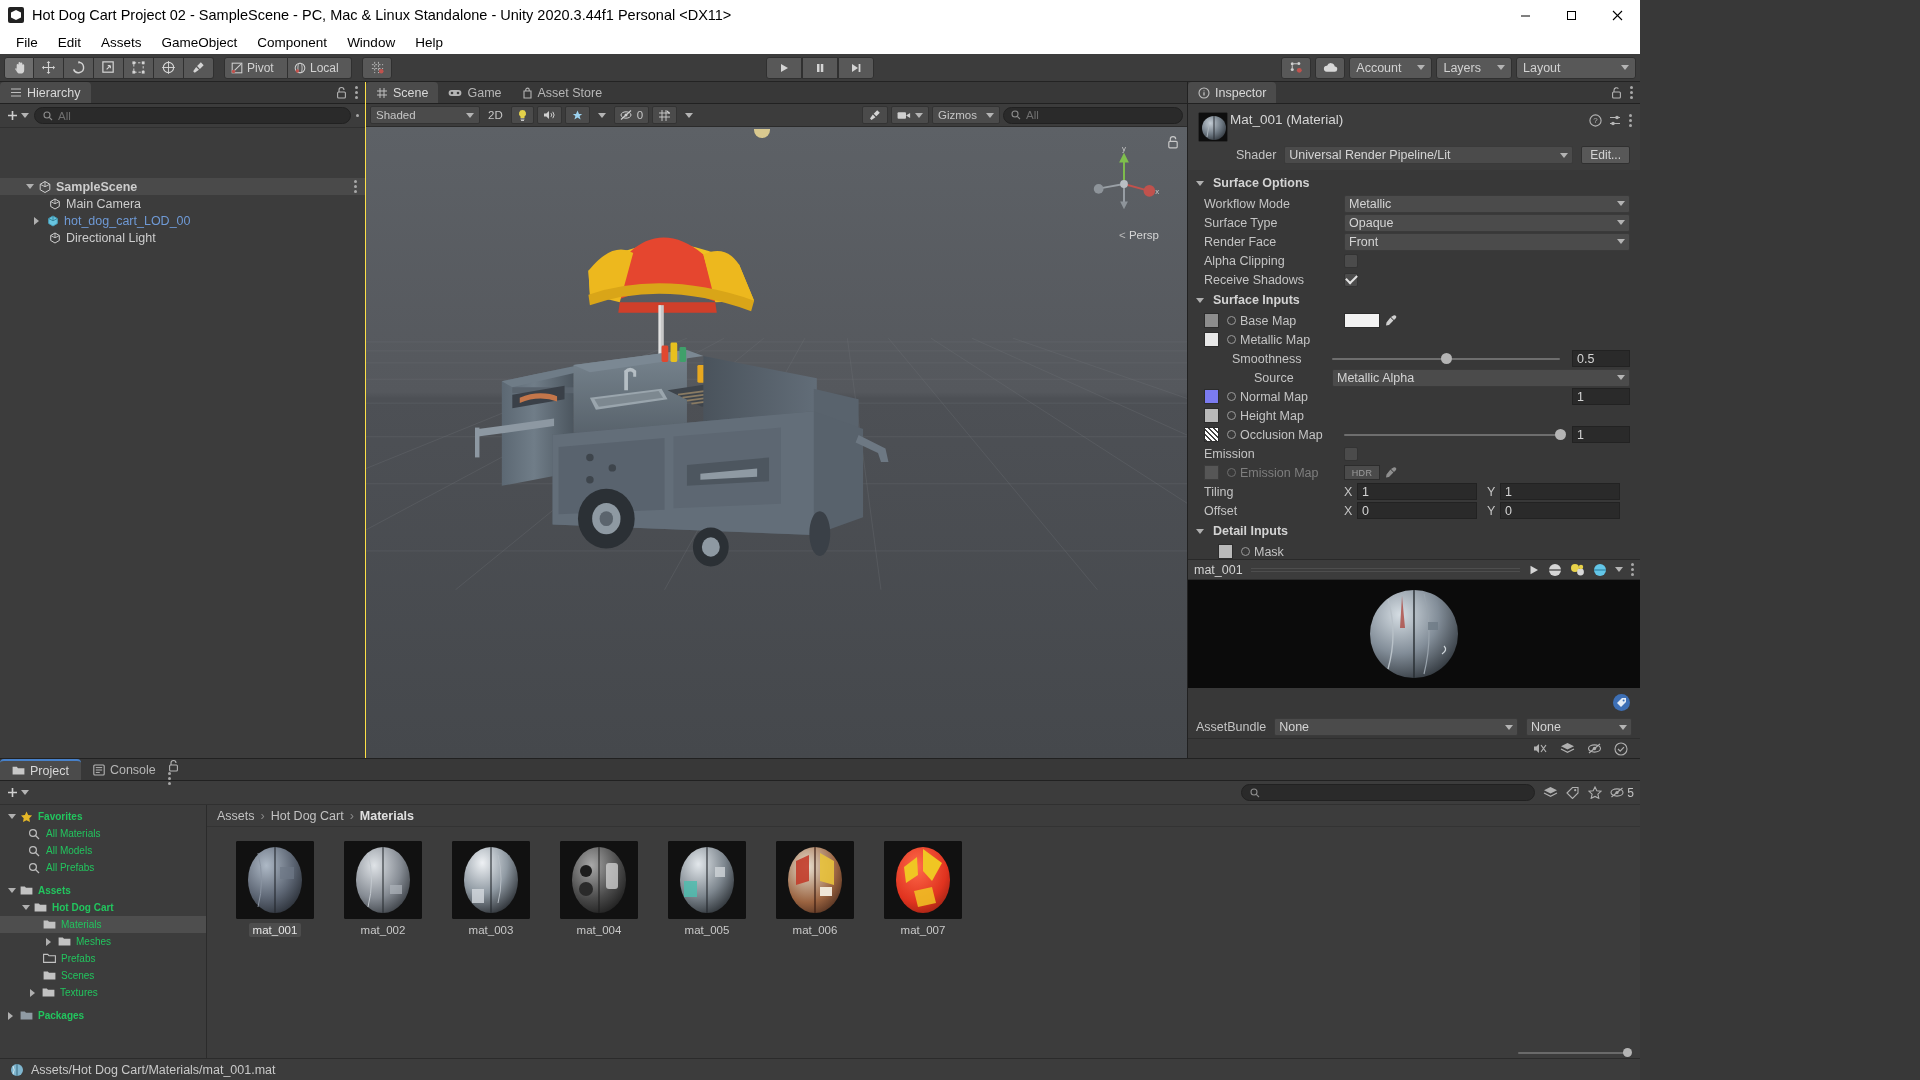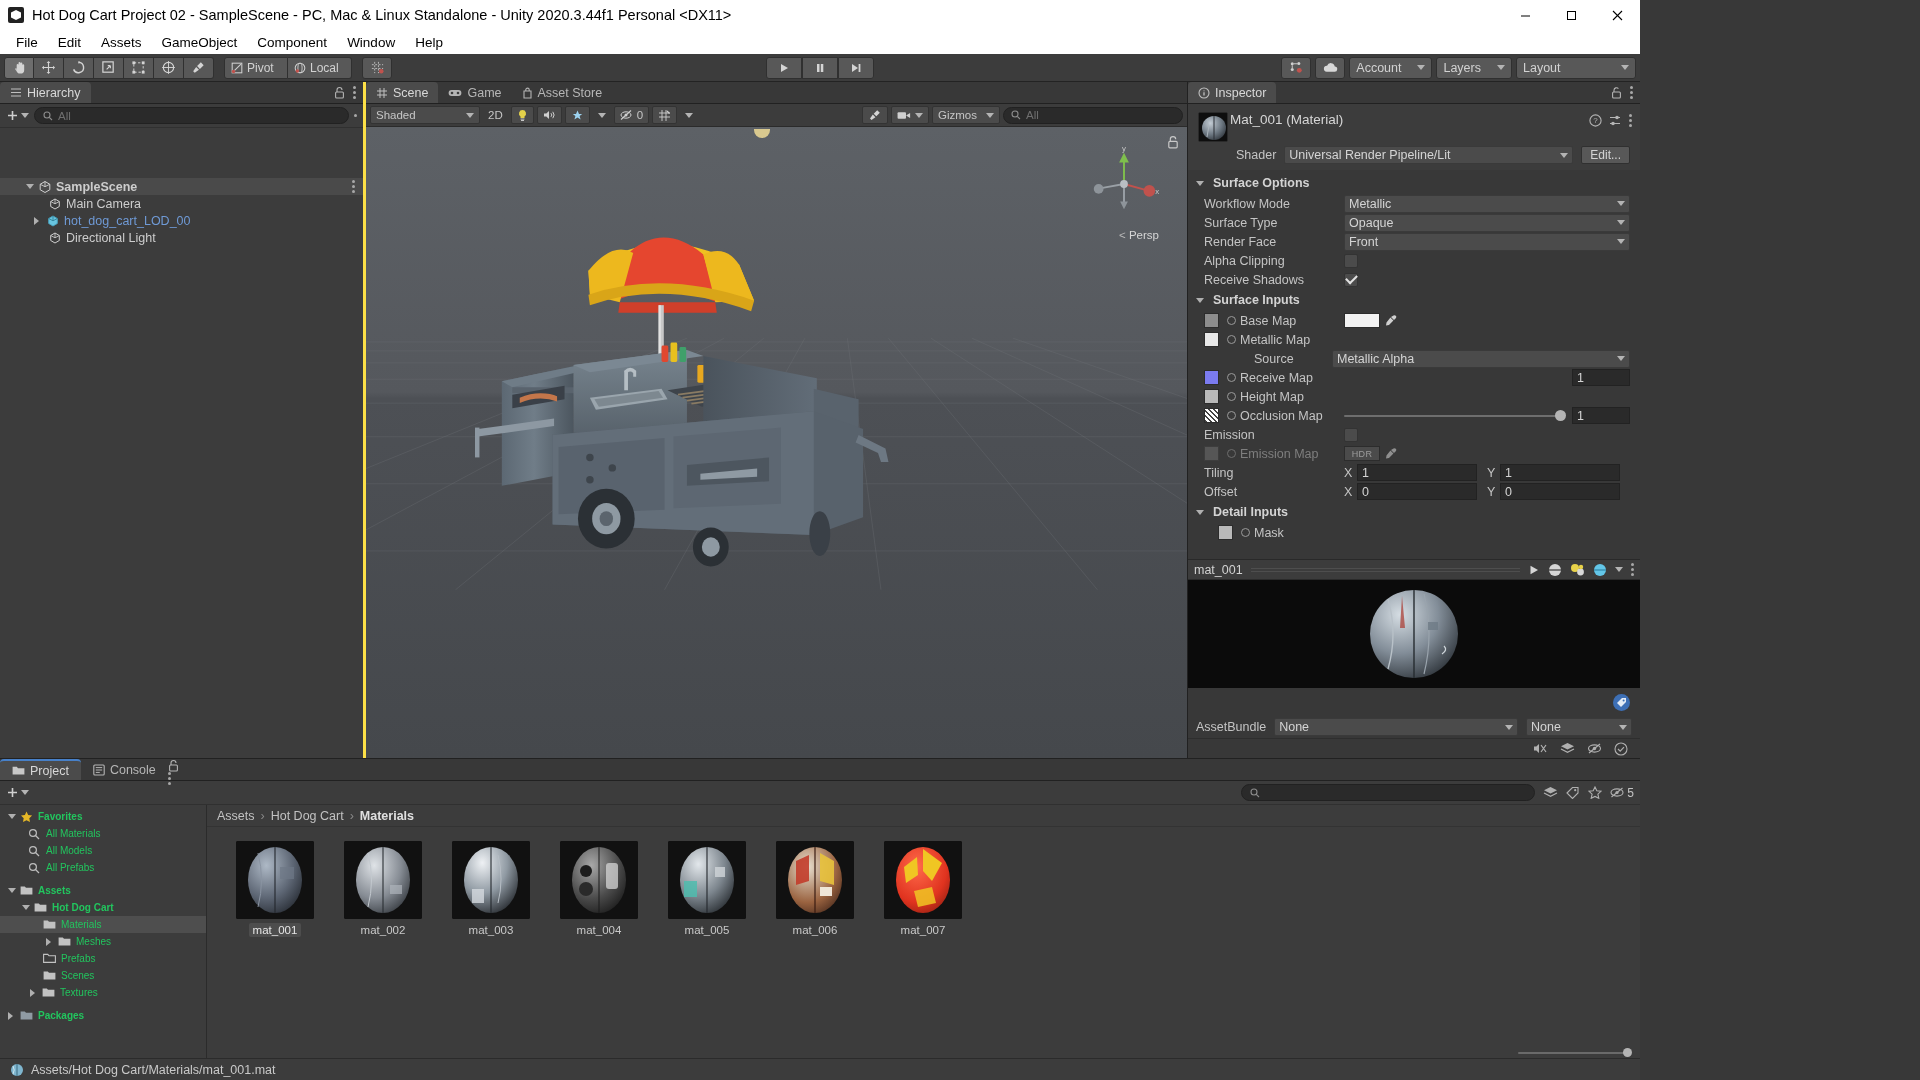--- a/index.html
+++ b/index.html
@@ -81,21 +81,21 @@
     color: #b6b6b6; background: transparent; border-radius: 4px 4px 0 0;
   }
   .tab.sel { background: #4b4b4b; color: #d8d8d8; }
   .tabstrip .tab-right {
     margin-left: auto; display: flex; align-items: center; gap: 8px; padding-right: 7px; color:#a0a0a0;
   }
   .kebab { display:flex; flex-direction:column; gap:2px; }
   .kebab i { width:3px; height:3px; background:#a8a8a8; border-radius:50%; display:block; }
 
   
-  .hierarchy { width: 366px; flex: 0 0 366px; border-right: 3px solid #fde047; text-align: center; }
+  .hierarchy { width: 366px; flex: 0 0 366px; border-right: 1px solid #fde047; text-align: center; }
   .h-toolbar {
     height: 24px; flex: 0 0 24px; background: #3c3c3c; display: flex; align-items: center;
     gap: 5px; padding: 0 6px; border-bottom: 1px solid #303030;
   }
   .plus-btn { display: flex; align-items: center; gap: 2px; color: #c8c8c8; font-size: 16px; line-height: 1; }
   .search-box {
     flex: 1 1 auto; height: 17px; background: #2a2a2a; border: 1px solid #212121; border-radius: 9px;
     display: flex; align-items: center; padding: 0 8px; gap: 5px; color: #6f6f6f; font-size: 11.5px;
   }
   .h-body { flex: 1 1 auto; background: #3c3c3c; overflow: hidden; padding-top: 2px; }
@@ -861,33 +861,44 @@
         </div>
         <div class="prop-row">
           <span class="prop-label">
             <span class="tex-slot" style="background:#e8e8e8"></span>
             <span class="dot"></span>
             <span>Metallic Map</span>
           </span>
           <div class="prop-ctl"></div>
         </div>
         <div class="prop-row">
+          <span class="prop-label ind" style="padding-left:28px;width:128px;flex:0 0 128px">Smoothness</span>
+          <div class="prop-ctl">
+            <span class="slider-wrap">
+              <span class="track">
+                  <span class="knob" style="left:calc(50% - 5.5px)"></span>
+                </span>
+            </span>
+            <span class="numbox">0.5</span>
+          </div>
+        </div>
+        <div class="prop-row">
           <span class="prop-label ind" style="padding-left:50px;width:128px;flex:0 0 128px">Source</span>
           <div class="prop-ctl">
               <div class="sel-field">
             <span>Metallic Alpha</span>
             <span class="caret"></span>
               </div>
             </div>
         </div>
         <div class="prop-row">
           <span class="prop-label">
             <span class="tex-slot" style="background:#7b7bf0"></span>
             <span class="dot"></span>
-            <span>Receive Map</span>
+            <span>Normal Map</span>
           </span>
           <div class="prop-ctl" style="justify-content:flex-end">
             <span class="numbox">1</span>
           </div>
         </div>
         <div class="prop-row">
           <span class="prop-label">
             <span class="tex-slot" style="background:#b9b9b9"></span>
             <span class="dot"></span>
             <span>Height Map</span>

